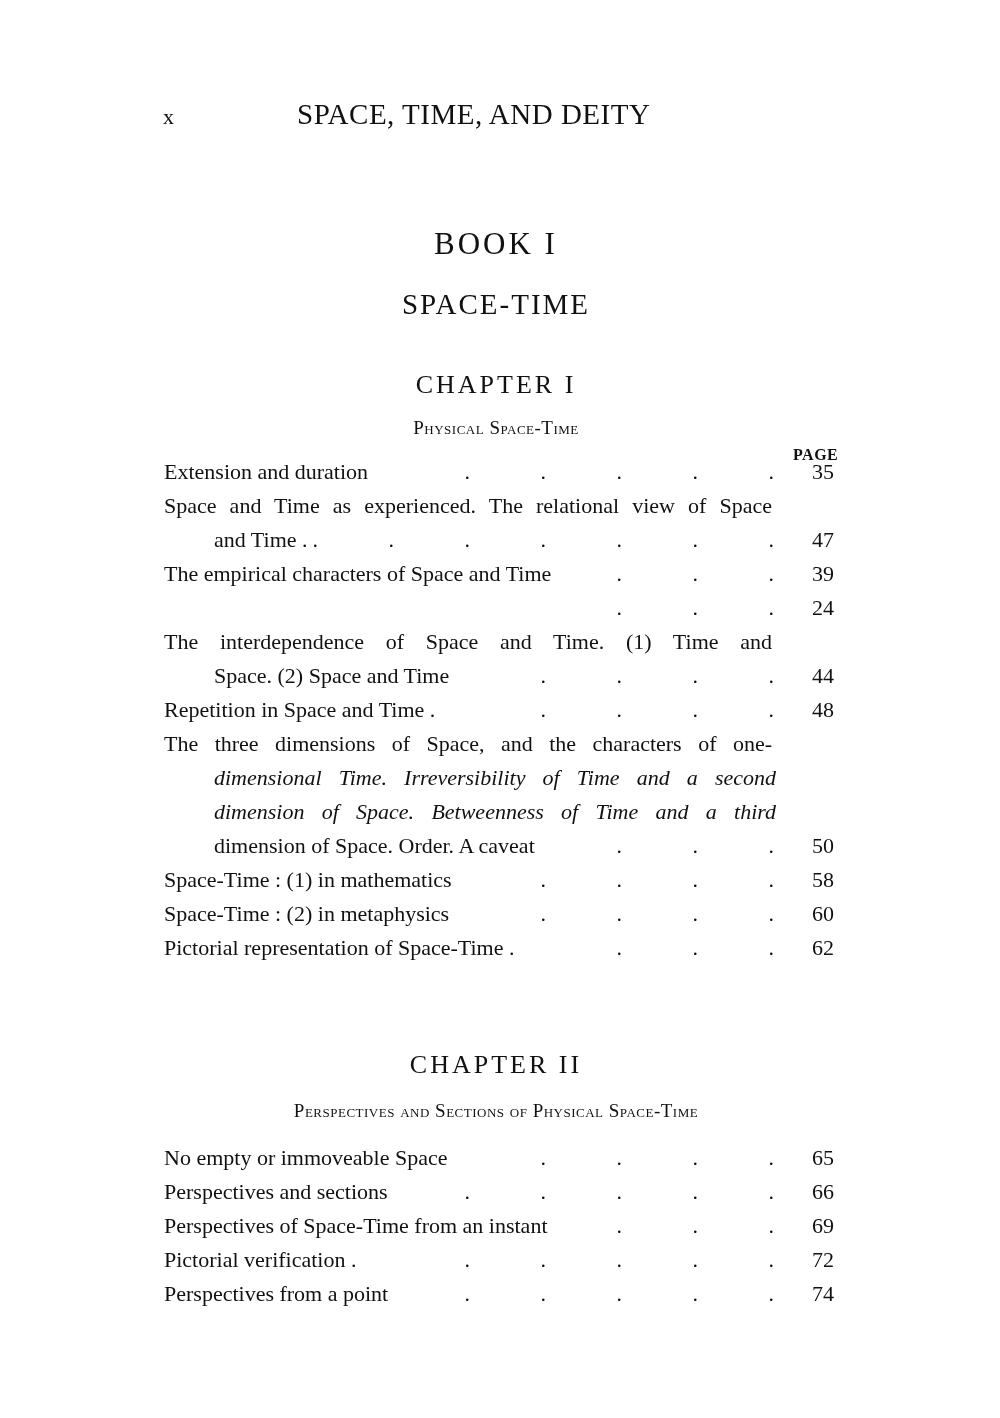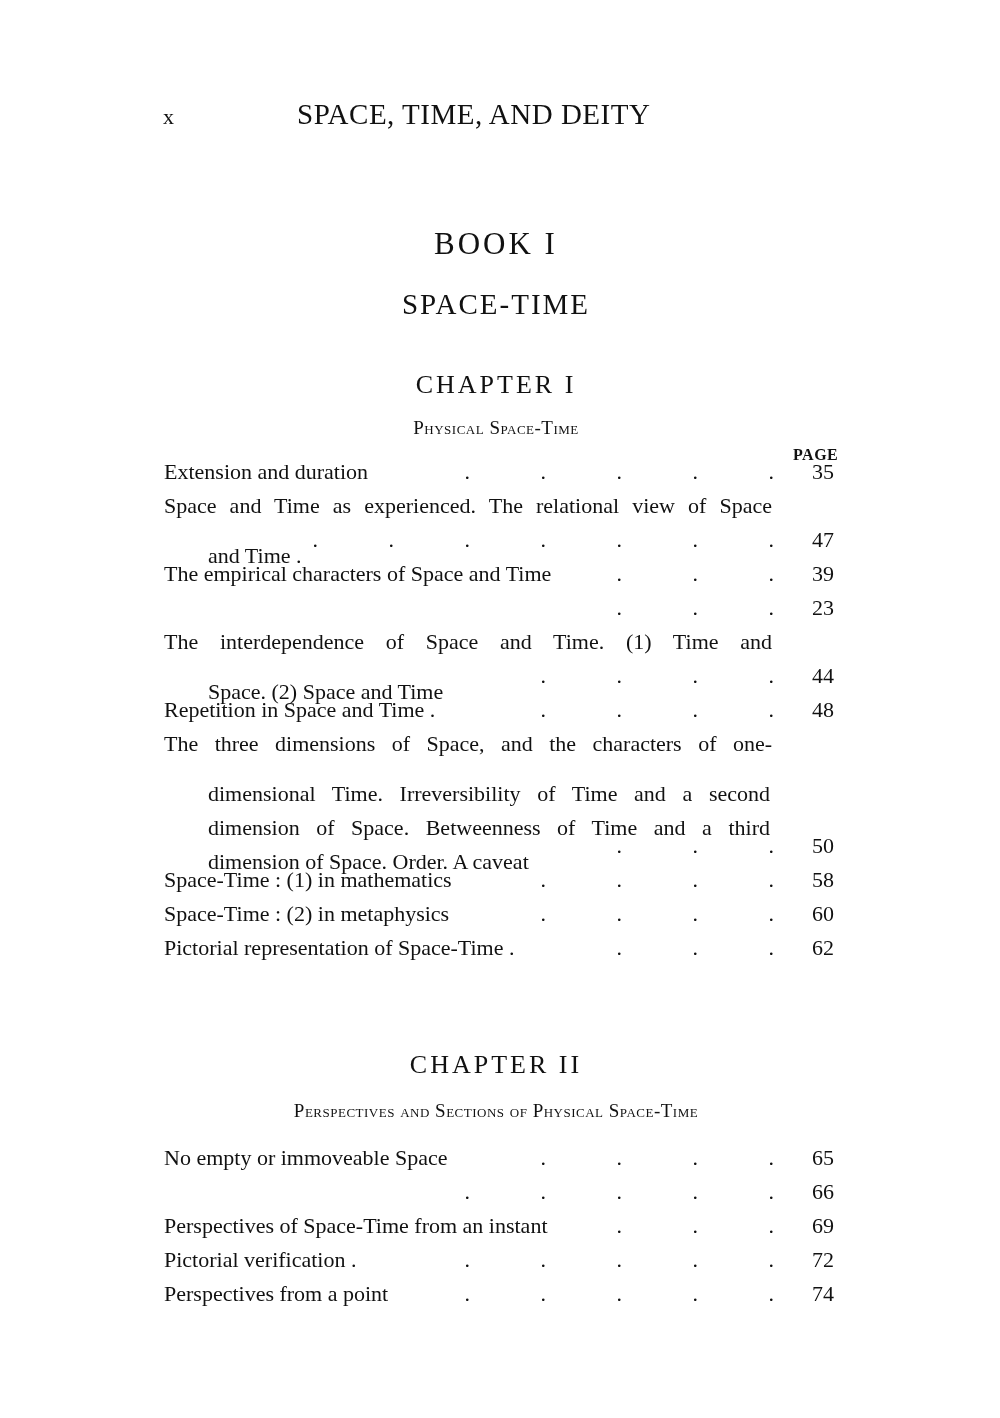--- a/index.html
+++ b/index.html
@@ -12,26 +12,26 @@
   .folio { position: absolute; left: 163px; top: 6px; font-size: 22px; }
   .run-title { position: absolute; left: 297px; top: 0; font-size: 29px; letter-spacing: 0.5px; }
   .book { position: absolute; top: 226px; width: 1000px; text-align: center; font-size: 31px; letter-spacing: 3px; left: -4px; }
   .book-sub { position: absolute; top: 288px; width: 1000px; text-align: center; font-size: 29px; letter-spacing: 2px; left: -4px; }
   .ch-title { position: absolute; width: 1000px; text-align: center; font-size: 26px; letter-spacing: 3px; left: -4px; }
   .ch-sub { position: absolute; width: 1000px; text-align: center; font-size: 19px; font-variant: small-caps; letter-spacing: 0.5px; left: -4px; }
   .page-label { position: absolute; left: 793px; top: 446px; font-size: 16px; font-weight: bold; letter-spacing: 0.5px; }
   .toc { position: absolute; left: 164px; width: 670px; }
   .line { position: relative; height: 34px; font-size: 22px; line-height: 34px; white-space: nowrap; }
   .line .txt { position: absolute; left: 0; }
-  .line.indent .txt { left: 44px; margin-top: 16px; }
+  .line.indent .txt { left: 50px; }
   .line .pg { position: absolute; right: 0; width: 40px; text-align: right; }
   .line .dots { position: absolute; right: 60px; top: 0; }
   .dot { display: inline-block; width: 76px; text-align: right; }
   .just { text-align: justify; text-align-last: justify; width: 608px; display: block; }
-  .line.indent .just { width: 562px; }
+  .line.indent .just { width: 562px; font-style: italic; }
 </style>
 </head>
 <body>
 
 <div class="running-head">
   <span class="folio">x</span>
   <span class="run-title">SPACE, TIME, AND DEITY</span>
 </div>
 
 <div class="book">BOOK I</div>
@@ -55,21 +55,21 @@
       <span class="dots"><span class="dot">.</span><span class="dot">.</span><span class="dot">.</span><span class="dot">.</span><span class="dot">.</span><span class="dot">.</span><span class="dot">.</span></span>
       <span class="pg">47</span>
     </div>
     <div class="line">
       <span class="txt">The empirical characters of Space and Time</span>
       <span class="dots"><span class="dot">.</span><span class="dot">.</span><span class="dot">.</span></span>
       <span class="pg">39</span>
     </div>
     <div class="line">
       <span class="dots"><span class="dot">.</span><span class="dot">.</span><span class="dot">.</span></span>
-      <span class="pg">23</span>
+      <span class="pg">24</span>
     </div>
     <div class="line">
       <span class="txt just">The interdependence of Space and Time.  (1) Time and</span>
     </div>
     <div class="line indent">
       <span class="txt">Space.  (2) Space and Time</span>
       <span class="dots"><span class="dot">.</span><span class="dot">.</span><span class="dot">.</span><span class="dot">.</span></span>
       <span class="pg">44</span>
     </div>
     <div class="line">
@@ -111,20 +111,21 @@
 <div class="ch-title" style="top:1050px">CHAPTER II</div>
 <div class="ch-sub" style="top:1100px">Perspectives and Sections of Physical Space-Time</div>
 
 <div class="toc" id="toc2" style="top:1141px">
     <div class="line">
       <span class="txt">No empty or immoveable Space</span>
       <span class="dots"><span class="dot">.</span><span class="dot">.</span><span class="dot">.</span><span class="dot">.</span></span>
       <span class="pg">65</span>
     </div>
     <div class="line">
+      <span class="txt">Perspectives and sections</span>
       <span class="dots"><span class="dot">.</span><span class="dot">.</span><span class="dot">.</span><span class="dot">.</span><span class="dot">.</span></span>
       <span class="pg">66</span>
     </div>
     <div class="line">
       <span class="txt">Perspectives of Space-Time from an instant</span>
       <span class="dots"><span class="dot">.</span><span class="dot">.</span><span class="dot">.</span></span>
       <span class="pg">69</span>
     </div>
     <div class="line">
       <span class="txt">Pictorial verification .</span>

